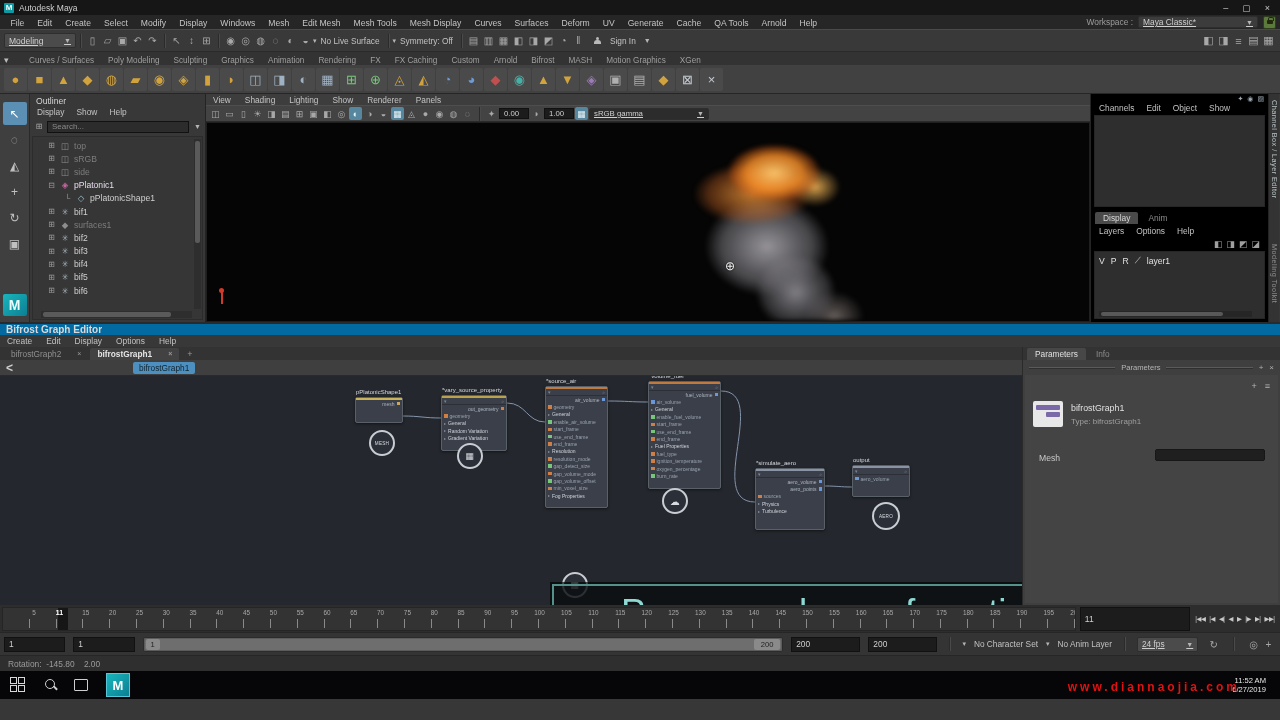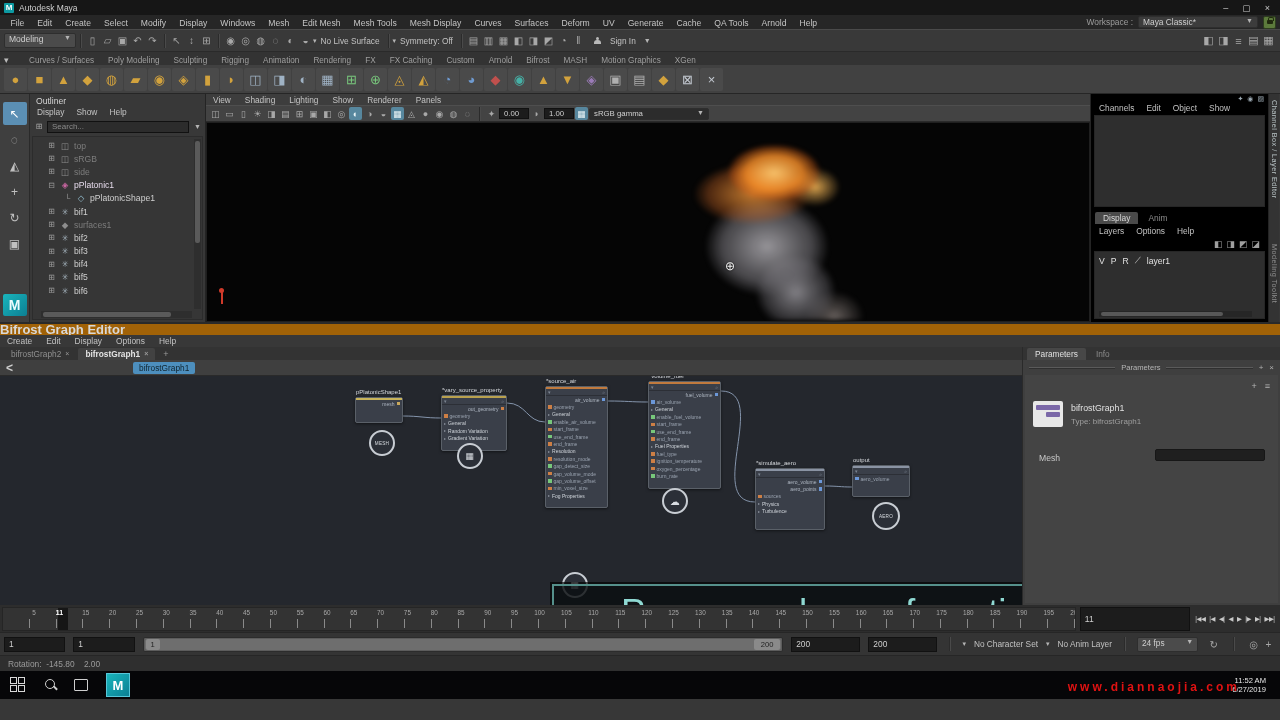--- a/index.html
+++ b/index.html
@@ -9,21 +9,21 @@
 
   
   .row { display:flex; align-items:center; }
   .ico { display:inline-flex; align-items:center; justify-content:center;
          color:#a8a8a8; font-size:10px; width:15px; height:15px; }
   .ico.hl { background:#57879e; border-radius:2px; color:#e6f2f5; }
   .sep { width:1px; height:14px; background:#2b2b2b; margin:0 4px; box-shadow:1px 0 0 #4a4a4a; }
   .field { background:#1c1c1c; border:1px solid #111; color:#cfcfcf; padding:0 4px;
            display:flex; align-items:center; }
   .ddown { background:#4b4b4b; border:1px solid #2e2e2e; border-radius:2px;
-           display:flex; gap:0; padding:0 4px; color:#cfcfcf; }
+           display:flex; align-items:center; gap:0; padding:0 4px; color:#cfcfcf;text-decoration:underline; }
   .caret { font-size:7px; color:#b5b5b5; }
 
   
   .titlebar { height:15px; background:#161616; display:flex; align-items:center; padding:0 4px; }
   .maya-badge { width:10px; height:10px; background:#0d9aa2; color:#fff; font-size:8px;
     font-weight:bold; display:flex; align-items:center; justify-content:center; border-radius:1px; margin-right:5px;}
   .titlebar .title { font-size:8.5px; color:#cfcfcf; }
   .winbtns { margin-left:auto; display:flex; gap:14px; padding-right:6px; color:#c8c8c8; font-size:9px; }
 
   
@@ -126,27 +126,27 @@
   .cb-layer-row .slash { color:#cfcfcf; }
   .cb-hscroll { position:absolute; left:4px; right:12px; bottom:1px; height:6px; background:#262626; }
   .cb-hscroll .thumb { position:absolute; top:1px; bottom:1px; left:2px; width:80%; background:#585858; border-radius:2px; }
 
   .rightstrip { width:11px; background:#333333; border-left:1px solid #242424; position:relative; }
   .vlabel { position:absolute; left:1px; writing-mode:vertical-rl; font-size:7.4px; color:#b9c4c6; letter-spacing:0.4px; }
   .vlabel.l2 { color:#8f8f8f; }
 
   
   .grapheditor { height:283px; background:#3a3a3a; position:relative; display:flex; flex-direction:column; border-top:2px solid #2a2a2a; }
-  .ge-title { height:11px; font-size:13px; font-weight:bold; color:#d8d8d8; display:flex; align-items:center; background:#a16207; }
+  .ge-title { height:11px; font-size:10px; font-weight:bold; color:#d8d8d8; padding-left:6px; display:flex; align-items:center; background:#0369a1; }
   .ge-menus { height:12px; display:flex; align-items:center; background:#383838; }
   .ge-menus span { font-size:8.4px; color:#c2c2c2; padding:0 7px; }
   .ge-body { flex:1; display:flex; }
   .ge-left { width:1022px; display:flex; flex-direction:column; }
   .ge-tabs { height:13px; background:#333333; display:flex; align-items:center; gap:2px; padding-left:4px; }
-  .ge-tab { display:flex; align-items:center; gap:4px; font-size:8.3px; color:#8f8f8f; padding:1px 7px; }
+  .ge-tab { display:flex; align-items:center; gap:16px; font-size:8.3px; color:#8f8f8f; padding:1px 7px; }
   .ge-tab.active { color:#e4e4e4; font-weight:bold; background:#424242; border-radius:2px 2px 0 0; }
   .ge-tab .x { font-size:7px; color:#9a9a9a; }
   .ge-plus { color:#9a9a9a; font-size:9px; padding:0 6px; }
   .ge-crumb { height:16px; background:#3f3f3f; border-bottom:1px solid #2a2a2a; display:flex; align-items:center; gap:10px; padding-left:6px; }
   .ge-back { font-size:12px; color:#cfcfcf; font-weight:bold; }
   .ge-chip { margin-left:110px; background:#4d8fbe; color:#10242f; font-size:8.3px; padding:1px 6px; border-radius:2px; }
   .ge-canvas { position:relative; flex:1; background:#24272d; overflow:hidden; }
   .wires { position:absolute; inset:0; }
 
   .gnode { position:absolute; background:#3a3f49; border:1px solid #5a6068; border-radius:2px; box-shadow:0 1px 3px rgba(0,0,0,0.5); }
@@ -321,21 +321,21 @@
         </span>
     </span>
   </div>
 
   <div class="shelf-tabs" style="position:relative;">
     <span class="shelf-menu">▾</span>
     <span class="row">
         <span class="shelf-tab">Curves / Surfaces</span>
         <span class="shelf-tab">Poly Modeling</span>
         <span class="shelf-tab">Sculpting</span>
-        <span class="shelf-tab">Rigging</span>
+        <span class="shelf-tab">Graphics</span>
         <span class="shelf-tab">Animation</span>
         <span class="shelf-tab">Rendering</span>
         <span class="shelf-tab">FX</span>
         <span class="shelf-tab">FX Caching</span>
         <span class="shelf-tab">Custom</span>
         <span class="shelf-tab">Arnold</span>
         <span class="shelf-tab">Bifrost</span>
         <span class="shelf-tab">MASH</span>
         <span class="shelf-tab">Motion Graphics</span>
         <span class="shelf-tab">XGen</span>

